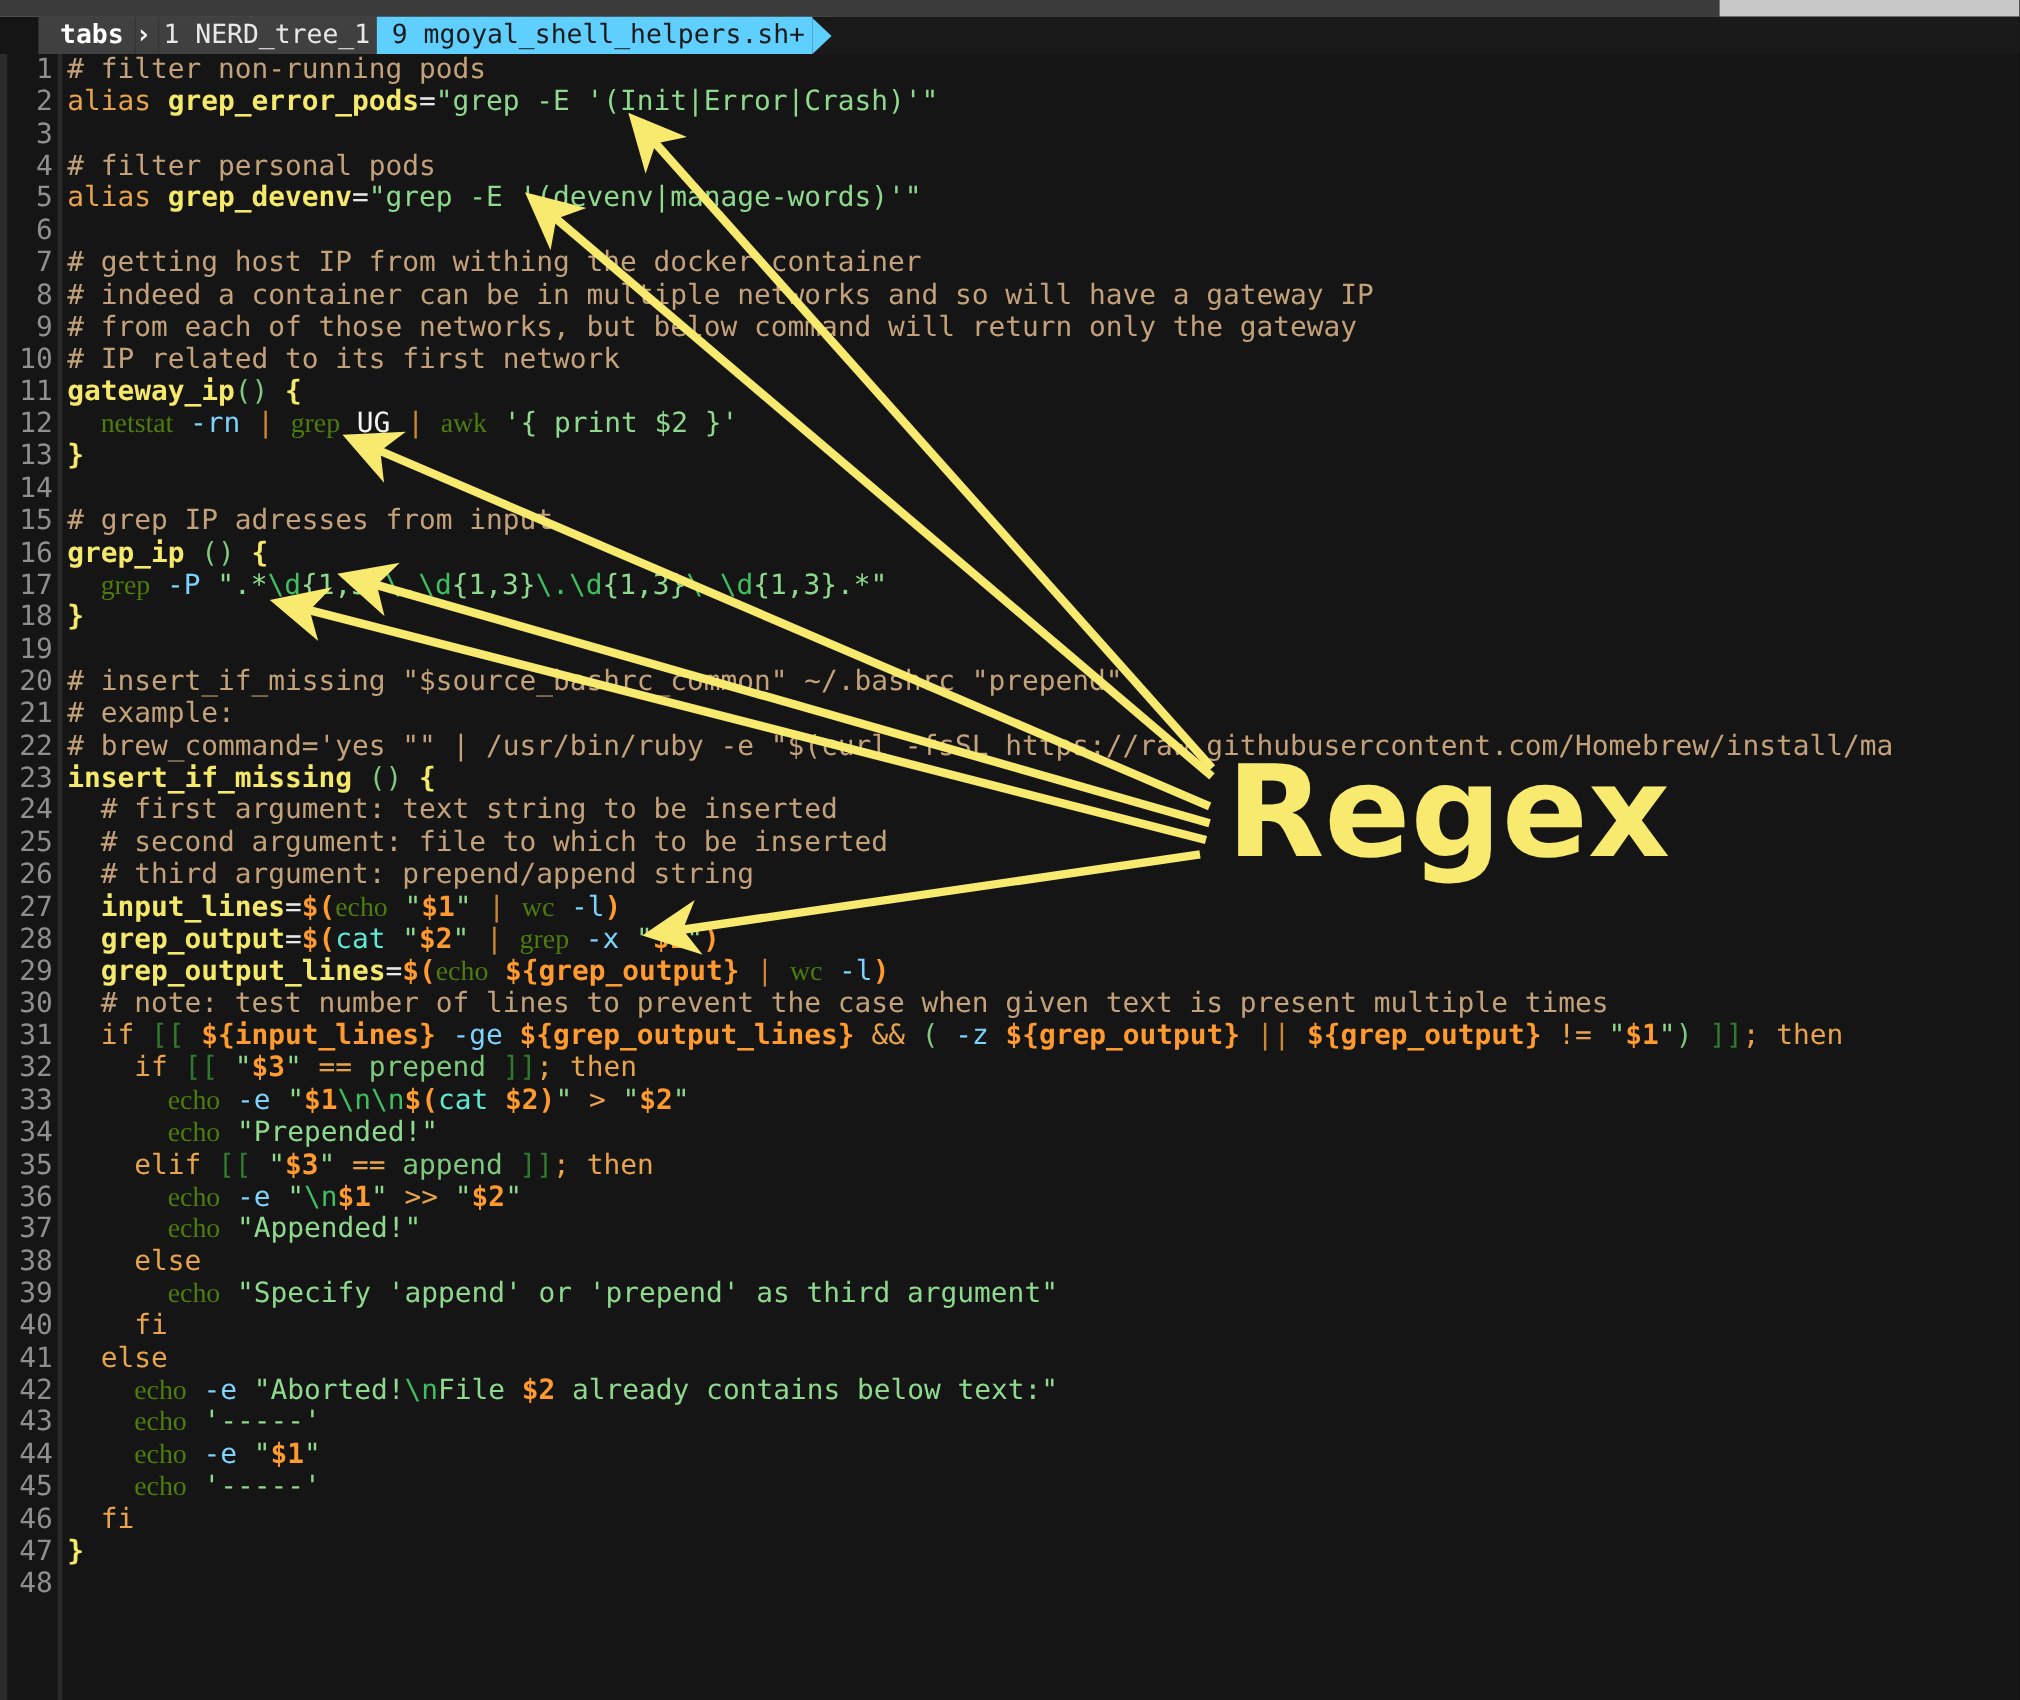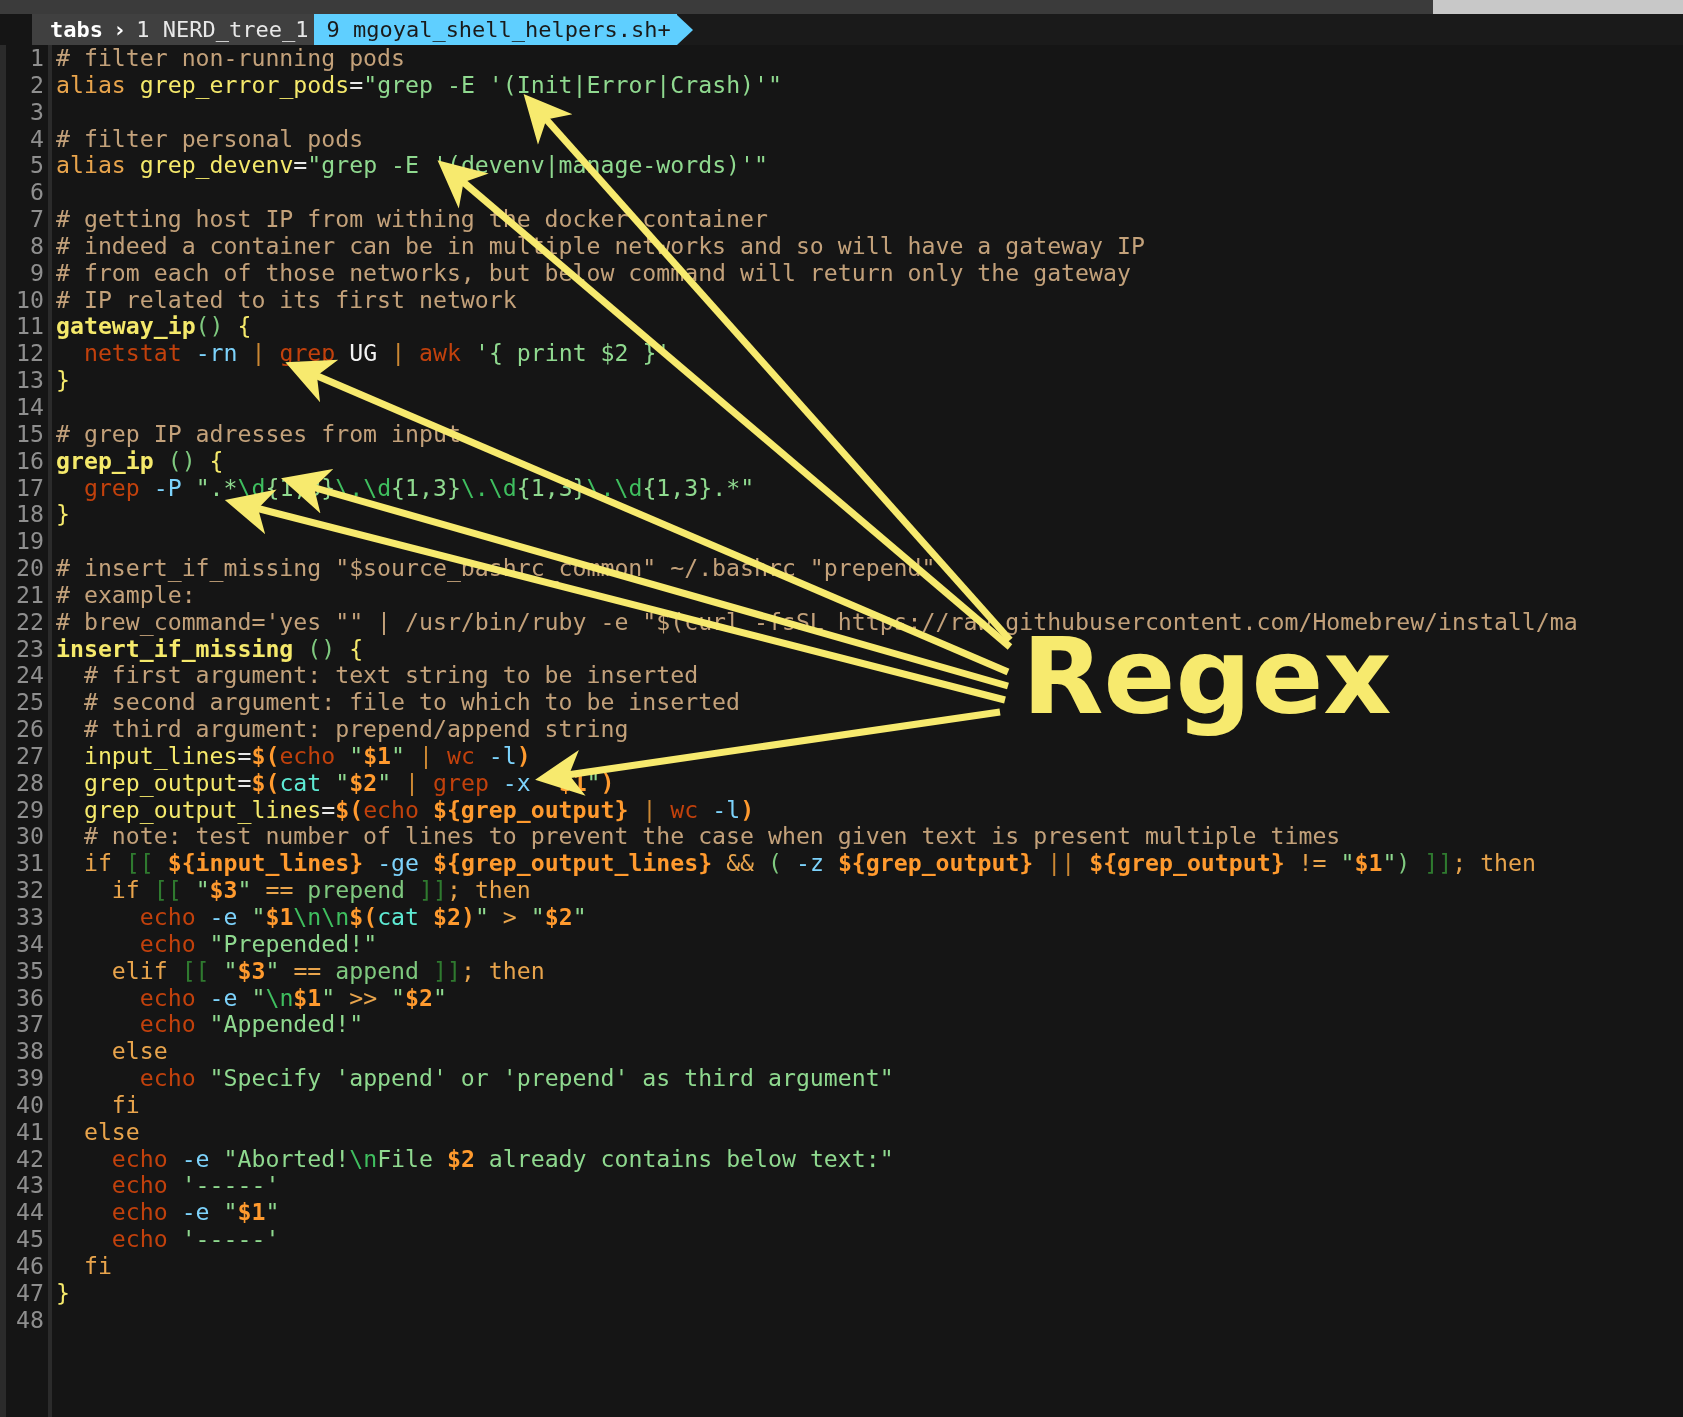--- a/index.html
+++ b/index.html
@@ -132,23 +132,23 @@
     width: 44px;
     text-align: right;
     color: #8f8f8f;
     margin-right: 12px;
   }
   
   .c-comment { color: #c3a17a; }
   .c-plain   { color: #e8e8e8; }
   .c-string  { color: #8fd98f; }
   .c-func    { color: #f5e96b; font-weight: bold; }
-  .c-ident   { color: #f5e96b; font-weight: normal; }
+  .c-ident   { color: #f5e96b; font-weight: bold; }
   .c-stmt    { color: #e8a44c; text-align: right; }
-  .c-cmd     { color: #c2410c; }
+  .c-cmd     { color: #4d7c0f; font-family: Liberation Serif, serif; }
   .c-opt     { color: #7dd3fc; }
   .c-var     { color: #ff9a2e; font-weight: bold; }
   .c-esc     { color: #3fbf5f; }
   .c-delim   { color: #2f7a2f; }
   .c-pipe    { color: #cc8833; }
   .c-green   { color: #7fc97f; }
   .c-cat     { color: #5eead4; }
   .c-op      { color: #e8a44c; }
   .c-white   { color: #f2f2f2; font-weight: normal; }
 

